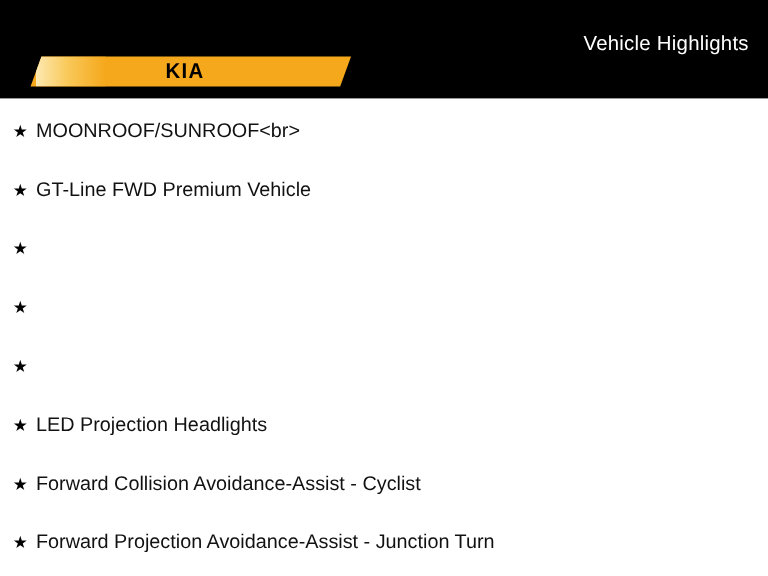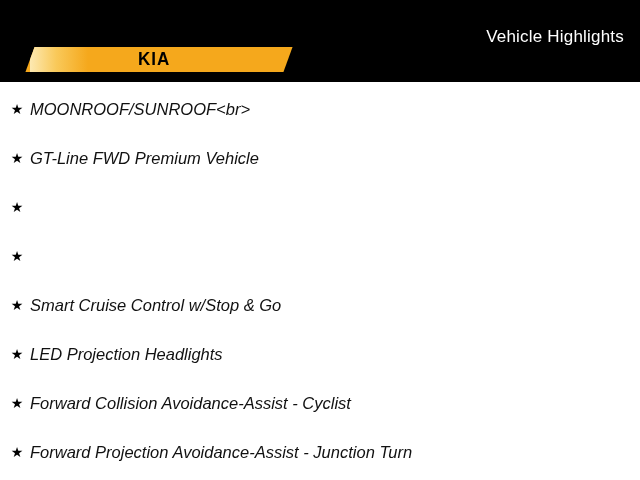--- a/index.html
+++ b/index.html
@@ -99,21 +99,20 @@
     color: #000000;
   }
   .highlight-label {
     flex: 1 1 auto;
     font-size: 16.5px;
     line-height: 26px;
     color: #111111;
     white-space: nowrap;
     overflow: hidden;
     padding-left: 4px;
-    font-style: italic;
   }
 </style>
 </head>
 <body>
 
 <div class="page">
 
   <div class="header">
     <div class="header-title">Vehicle Highlights</div>
     <div class="brand-banner">
@@ -134,21 +133,20 @@
       <span class="highlight-label">GT-Line FWD Premium Vehicle</span>
     </li>
     <li class="highlight-item">
       <span class="star-icon">★</span>
     </li>
     <li class="highlight-item">
       <span class="star-icon">★</span>
     </li>
     <li class="highlight-item">
       <span class="star-icon">★</span>
-      <span class="highlight-label">Smart Cruise Control w/Stop &amp; Go</span>
     </li>
     <li class="highlight-item">
       <span class="star-icon">★</span>
       <span class="highlight-label">LED Projection Headlights</span>
     </li>
     <li class="highlight-item">
       <span class="star-icon">★</span>
       <span class="highlight-label">Forward Collision Avoidance-Assist - Cyclist</span>
     </li>
     <li class="highlight-item">

